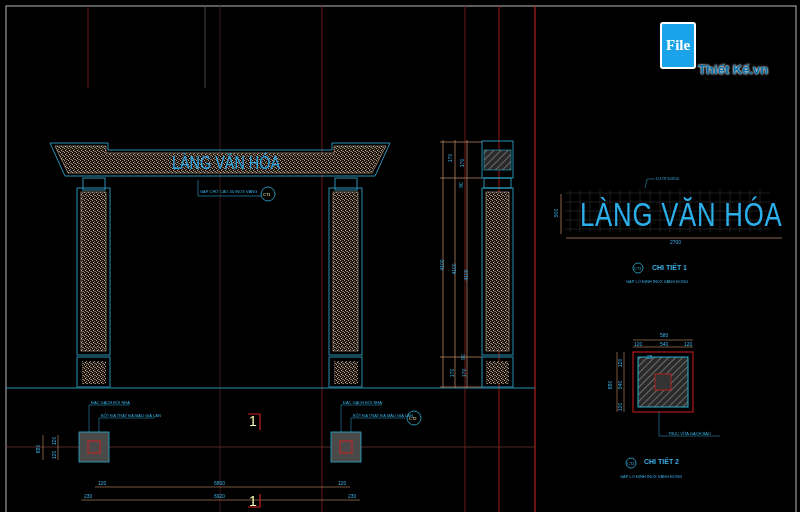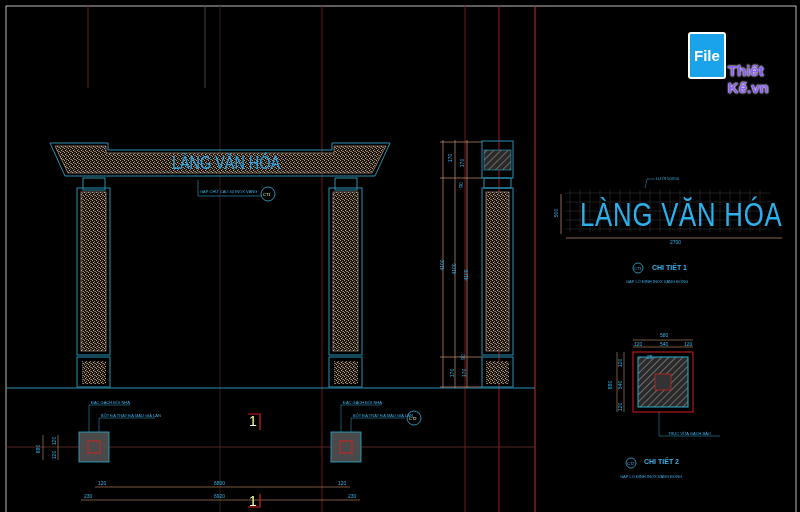--- a/index.html
+++ b/index.html
@@ -1,21 +1,21 @@
 <!DOCTYPE html>
 <html><head>
 <meta charset="utf-8">
 <style>
   html,body{margin:0;padding:0;background:#000;}
   body{width:800px;height:512px;overflow:hidden;position:relative;font-family:"Liberation Sans",sans-serif;}
   #canvas{position:absolute;left:0;top:0;width:800px;height:512px;background:#000;}
   svg{position:absolute;left:0;top:0;}
   .logo{position:absolute;left:660px;top:14px;display:flex;align-items:center;gap:2px;}
-  .logo-file{background:#1aa3e8;color:#fff;font-weight:bold;font-size:15px;padding:13px 4px;border-radius:3px;border:2px solid #fff;font-family:Liberation Sans, sans-serif;margin-left:28px;}
-  .logo-rest{color:#8b5cf6;font-weight:bold;font-size:15px;text-shadow:0 0 2px #fff,0 0 2px #fff;font-family:"Liberation Sans",sans-serif;margin-top:48px;}
+  .logo-file{background:#1aa3e8;color:#fff;font-weight:bold;font-size:15px;padding:13px 4px;border-radius:3px;border:2px solid #fff;font-family:Liberation Serif, serif;}
+  .logo-rest{color:#0369a1;font-weight:bold;font-size:13px;text-shadow:0 0 2px #fff,0 0 2px #fff;font-family:"Liberation Sans",sans-serif;margin-top:48px;}
   .copyright{position:absolute;left:297px;top:477px;color:#c9c9c9;font-weight:bold;font-size:15px;font-family:"Liberation Sans",sans-serif;opacity:.9;}
   .cad-text{position:absolute;color:#2ea8e0;font-family:"Liberation Sans",sans-serif;white-space:nowrap;}
   .tiny{font-size:4px;color:#3ab0e8;}
   .dim{font-size:5px;color:#3ab0e8;}
   .big-title{font-size:33px;letter-spacing:1px;color:#2cb0ec;font-weight:normal;transform:scaleX(0.78);transform-origin:left top;}
   .gate-title{font-size:18px;color:#2aa6e6;transform:scaleX(0.8);transform-origin:left top;}
   .detail-label{font-size:7px;color:#3ab0e8;font-weight:bold;}
   .section-mark{font-size:14px;color:#ffffb0;}
 </style>
 </head>

